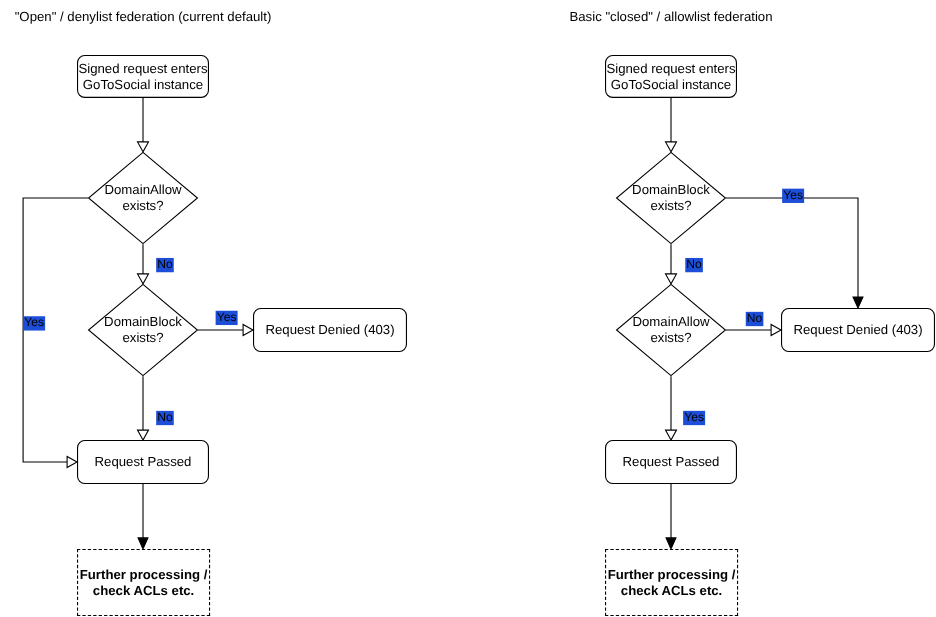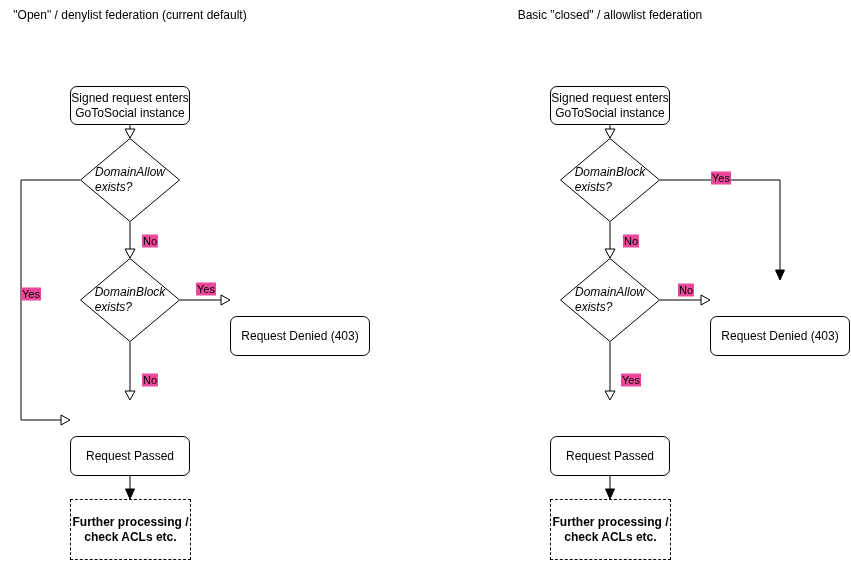--- a/index.html
+++ b/index.html
@@ -32,51 +32,50 @@
     background: #ffffff;
     border: 1px solid #000000;
     display: flex;
     align-items: center;
     justify-content: center;
     text-align: center;
     font-size: 12px;
     line-height: 15px;
     white-space: pre-line;
   }
-  .node.rounded { border-radius: 7px; margin-top: 36px; }
+  .node.rounded { border-radius: 7px; }
   .node.dashed { border: 1px dashed #000000; font-weight: bold; }
   .diamond {
     position: absolute;
     box-sizing: border-box;
   }
   .diamond svg {
     position: absolute;
     left: 0; top: 0;
     width: 100%; height: 100%;
     overflow: visible;
   }
   .diamond polygon { fill: #ffffff; stroke: #000000; stroke-width: 1; }
   .diamond-label {
     position: absolute;
     inset: 0;
     display: flex;
     align-items: center;
     justify-content: center;
-    text-align: left;
+    text-align: center;
     font-size: 12px;
     line-height: 15px;
     white-space: pre-line;
-    font-style: italic;
   }
   .edge-label {
     position: absolute;
     transform: translate(-50%, -50%);
     font-size: 11px;
     line-height: 13px;
-    background: #ec4899;
+    background: #1d4ed8;
     padding: 0 1px;
     white-space: nowrap;
   }
 </style>
 </head>
 <body>
 
 <div class="canvas">
 
   <svg class="edges-svg" viewBox="0 0 851 561" xmlns="http://www.w3.org/2000/svg">

